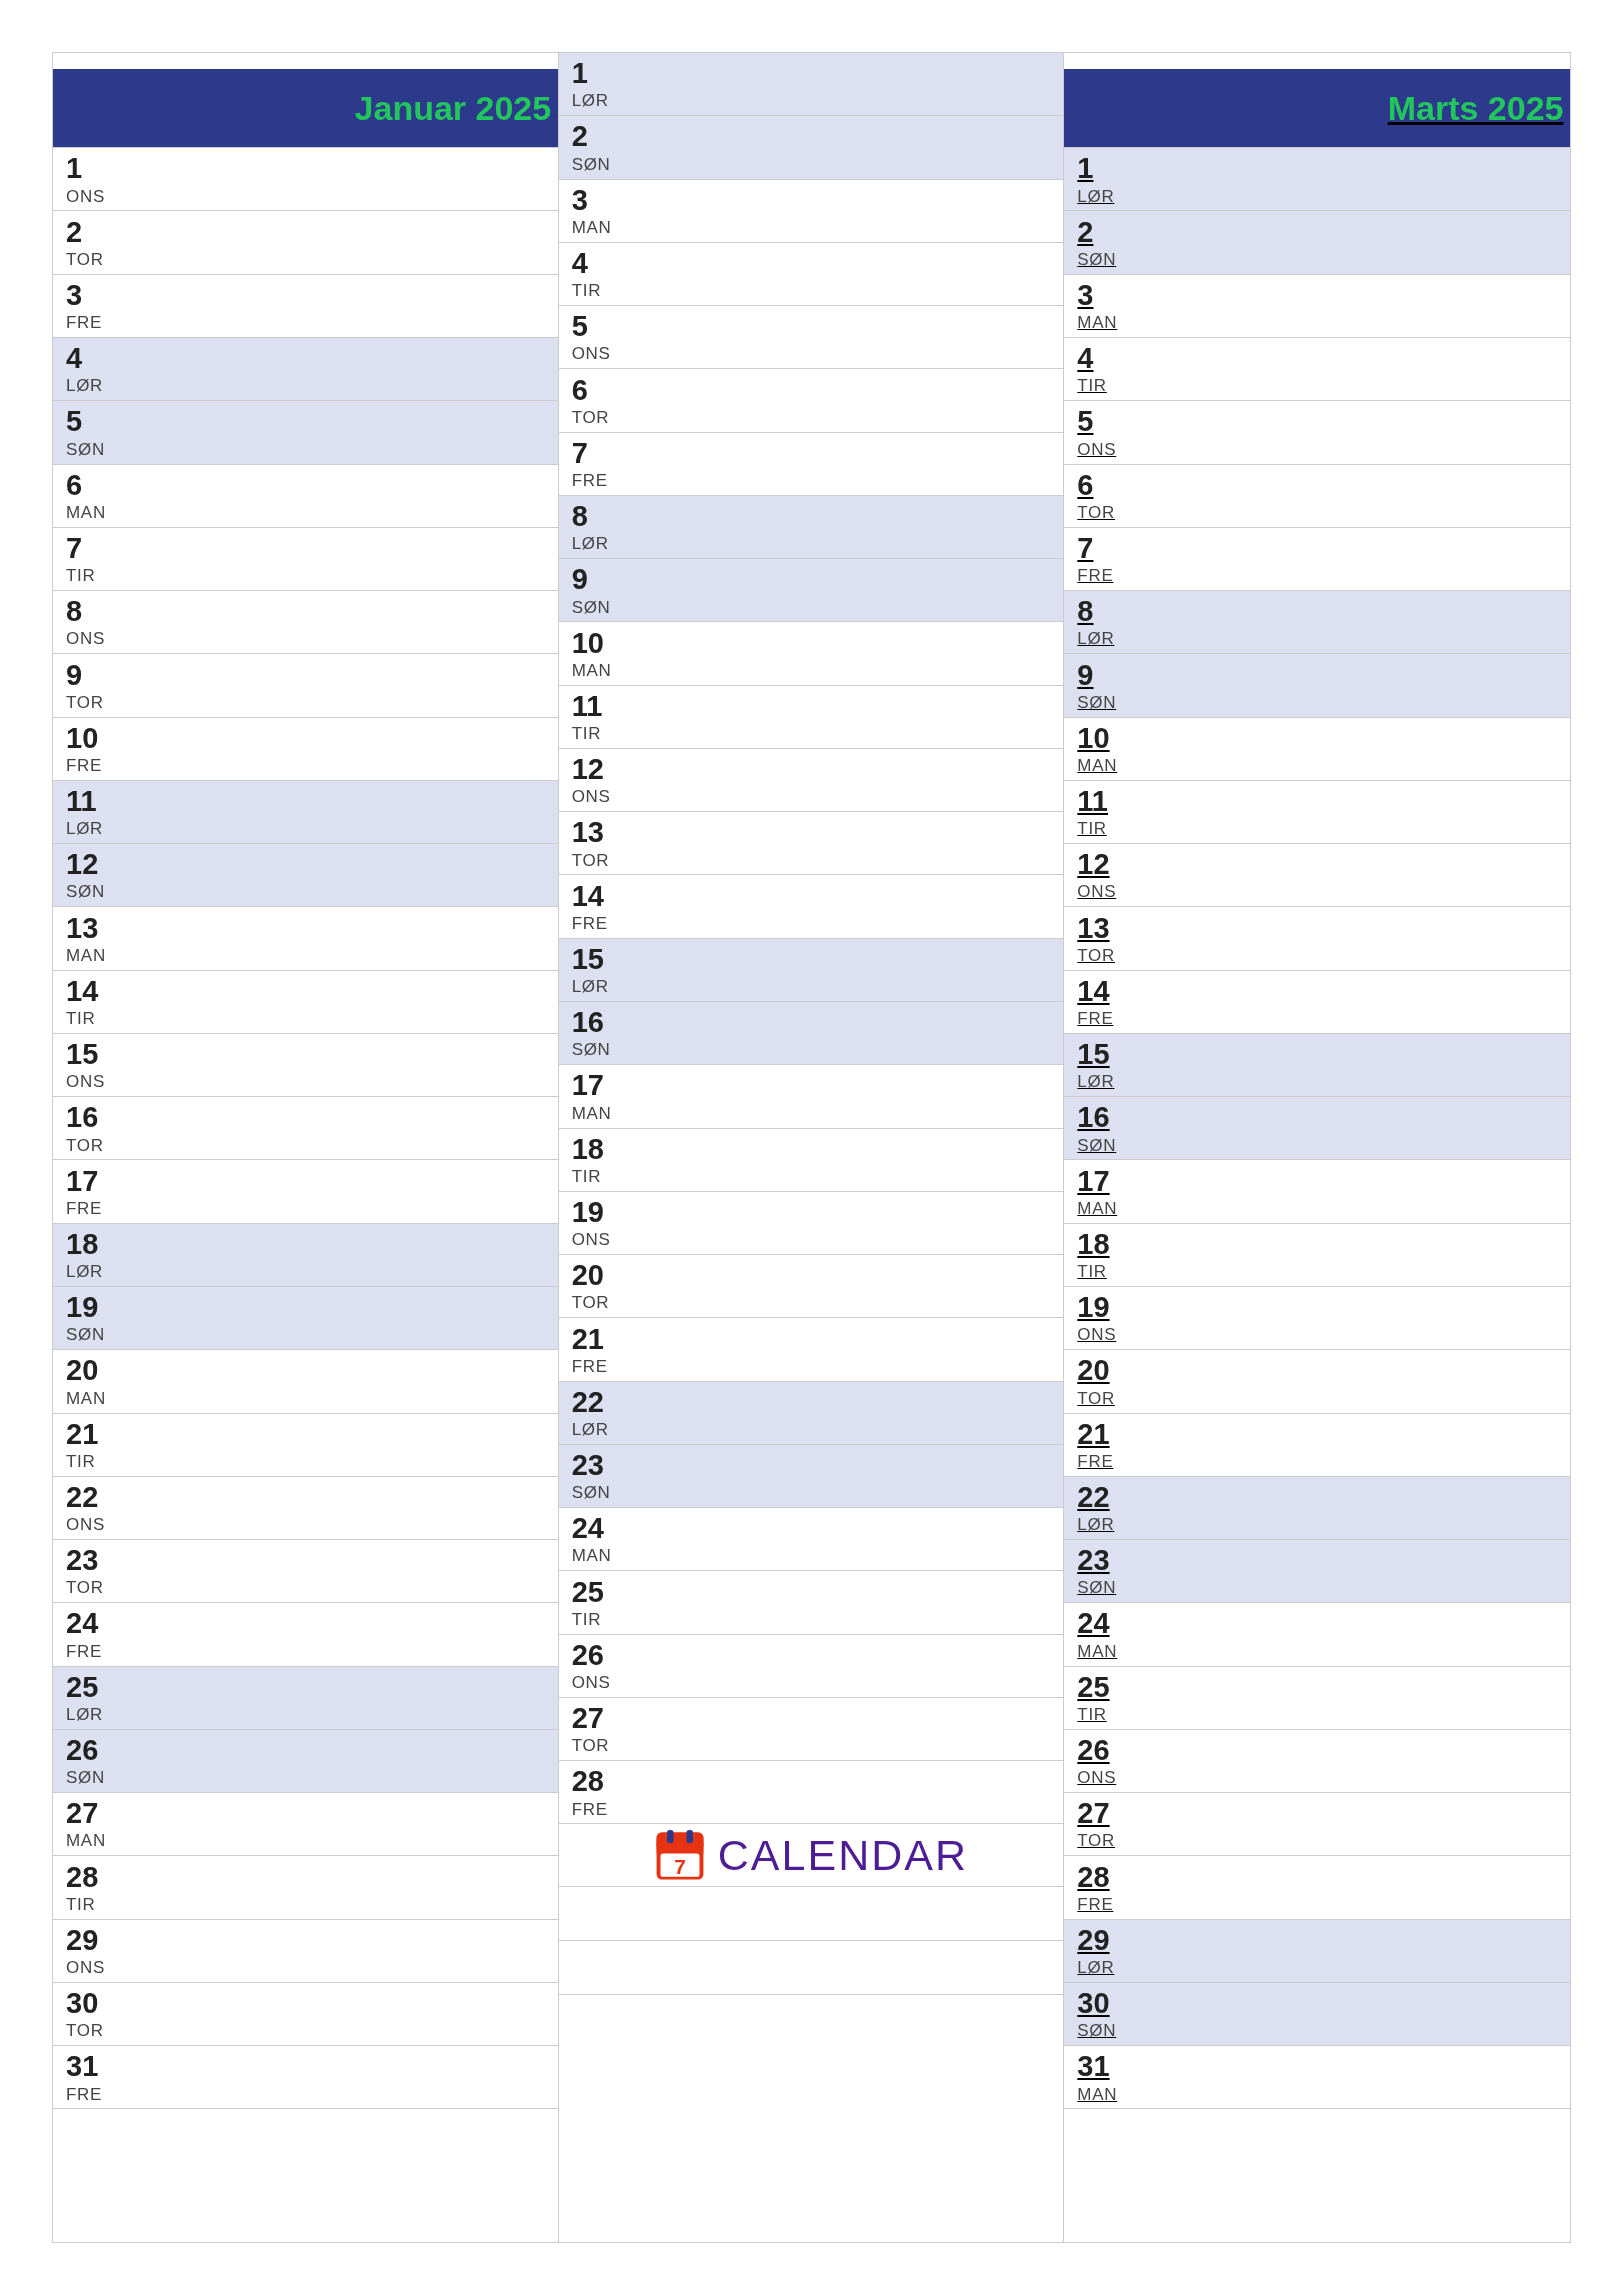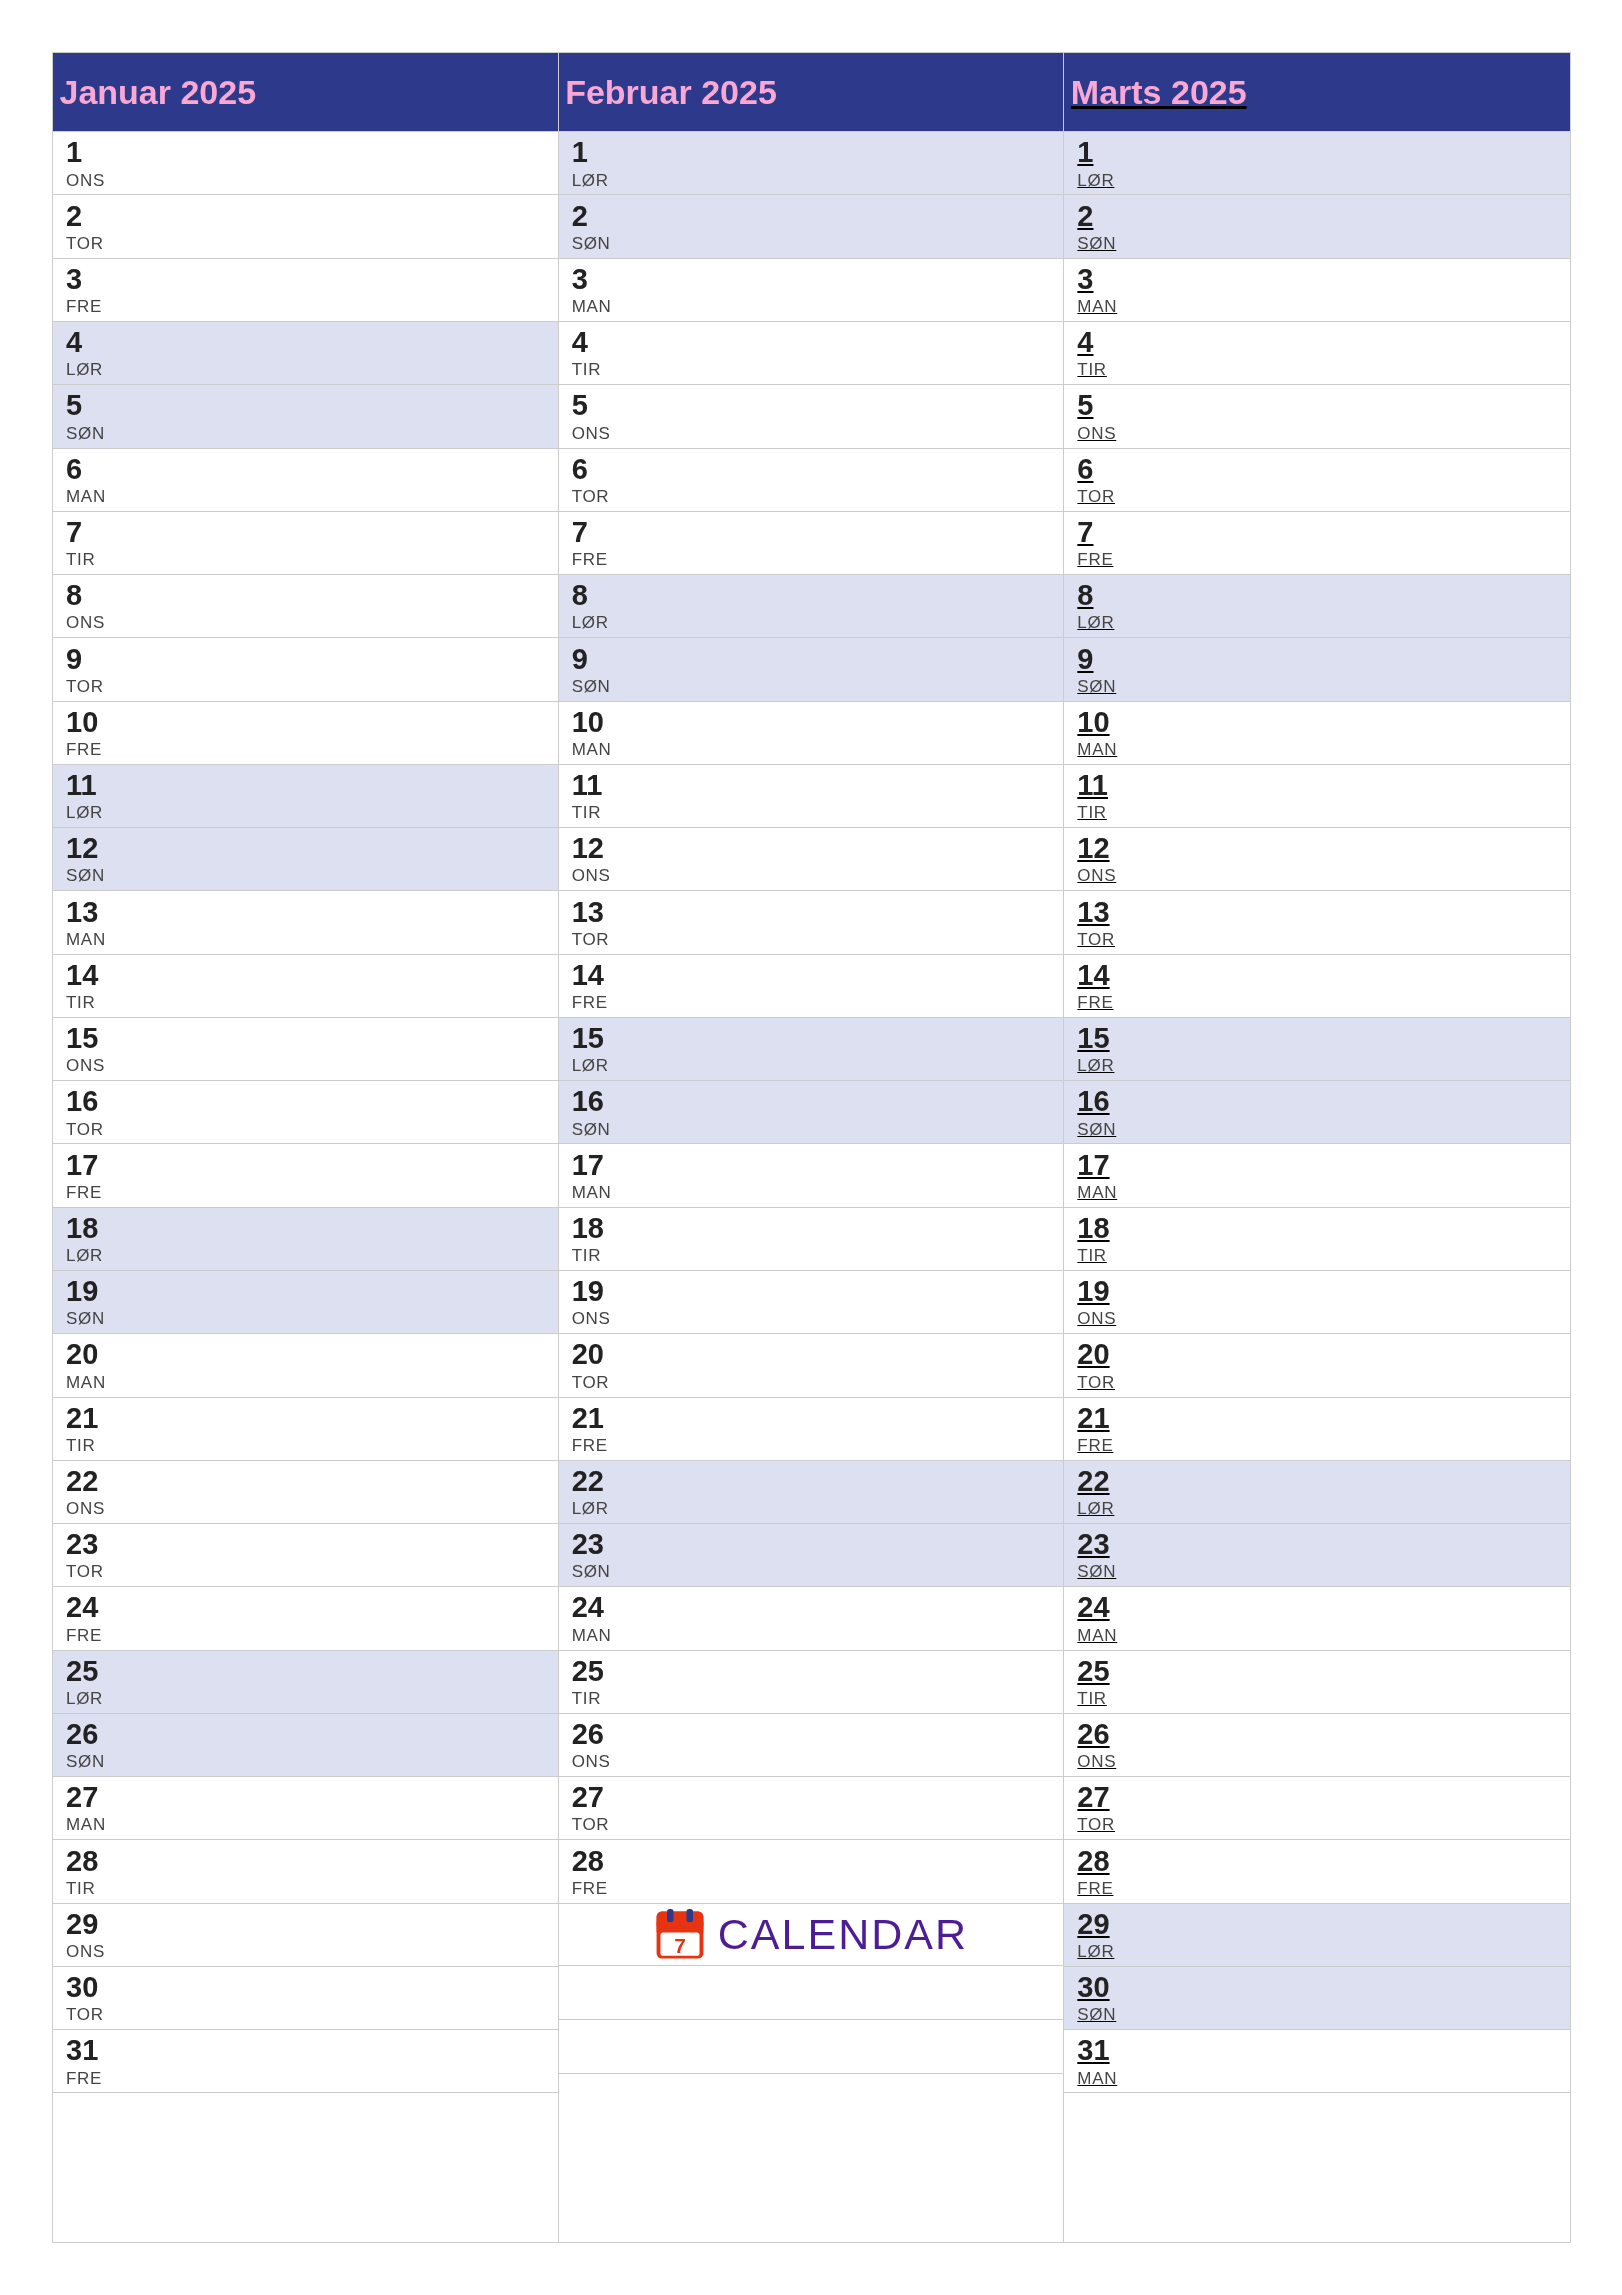--- a/index.html
+++ b/index.html
@@ -28,26 +28,27 @@
       display: flex;
       flex-direction: column;
       border-right: 1.3px solid #cccccc;
     }
     .month-column:last-child {
       border-right: none;
       text-decoration: underline;
     }
     .month-header {
       background: #2d3a8c;
-      color: #f9a8d4;
-      text-align: left;
+      color: #22c55e;
+      text-align: right;
       font-size: 34px;
       font-weight: bold;
       padding: 19.6px 6.5px;
       border-bottom: 1.3px solid #cccccc;
+      margin-top: 16px;
     }
     .day-row {
       display: flex;
       flex-direction: column;
       padding: 5.2px 13px 3.9px 13px;
       border-bottom: 0.7px solid #cccccc;
       min-height: 54px;
       justify-content: center;
     }
     .day-row.weekend {
@@ -224,21 +225,20 @@
           <div class="day-number">30</div>
           <div class="day-name">TOR</div>
         </div>
         <div class="day-row">
           <div class="day-number">31</div>
           <div class="day-name">FRE</div>
         </div>
       </div>
 
     <div class="month-column">
-      <div class="month-header">Februar 2025</div>
     <div class="day-row weekend">
           <div class="day-number">1</div>
           <div class="day-name">LØR</div>
         </div>
         <div class="day-row weekend">
           <div class="day-number">2</div>
           <div class="day-name">SØN</div>
         </div>
         <div class="day-row">
           <div class="day-number">3</div>

